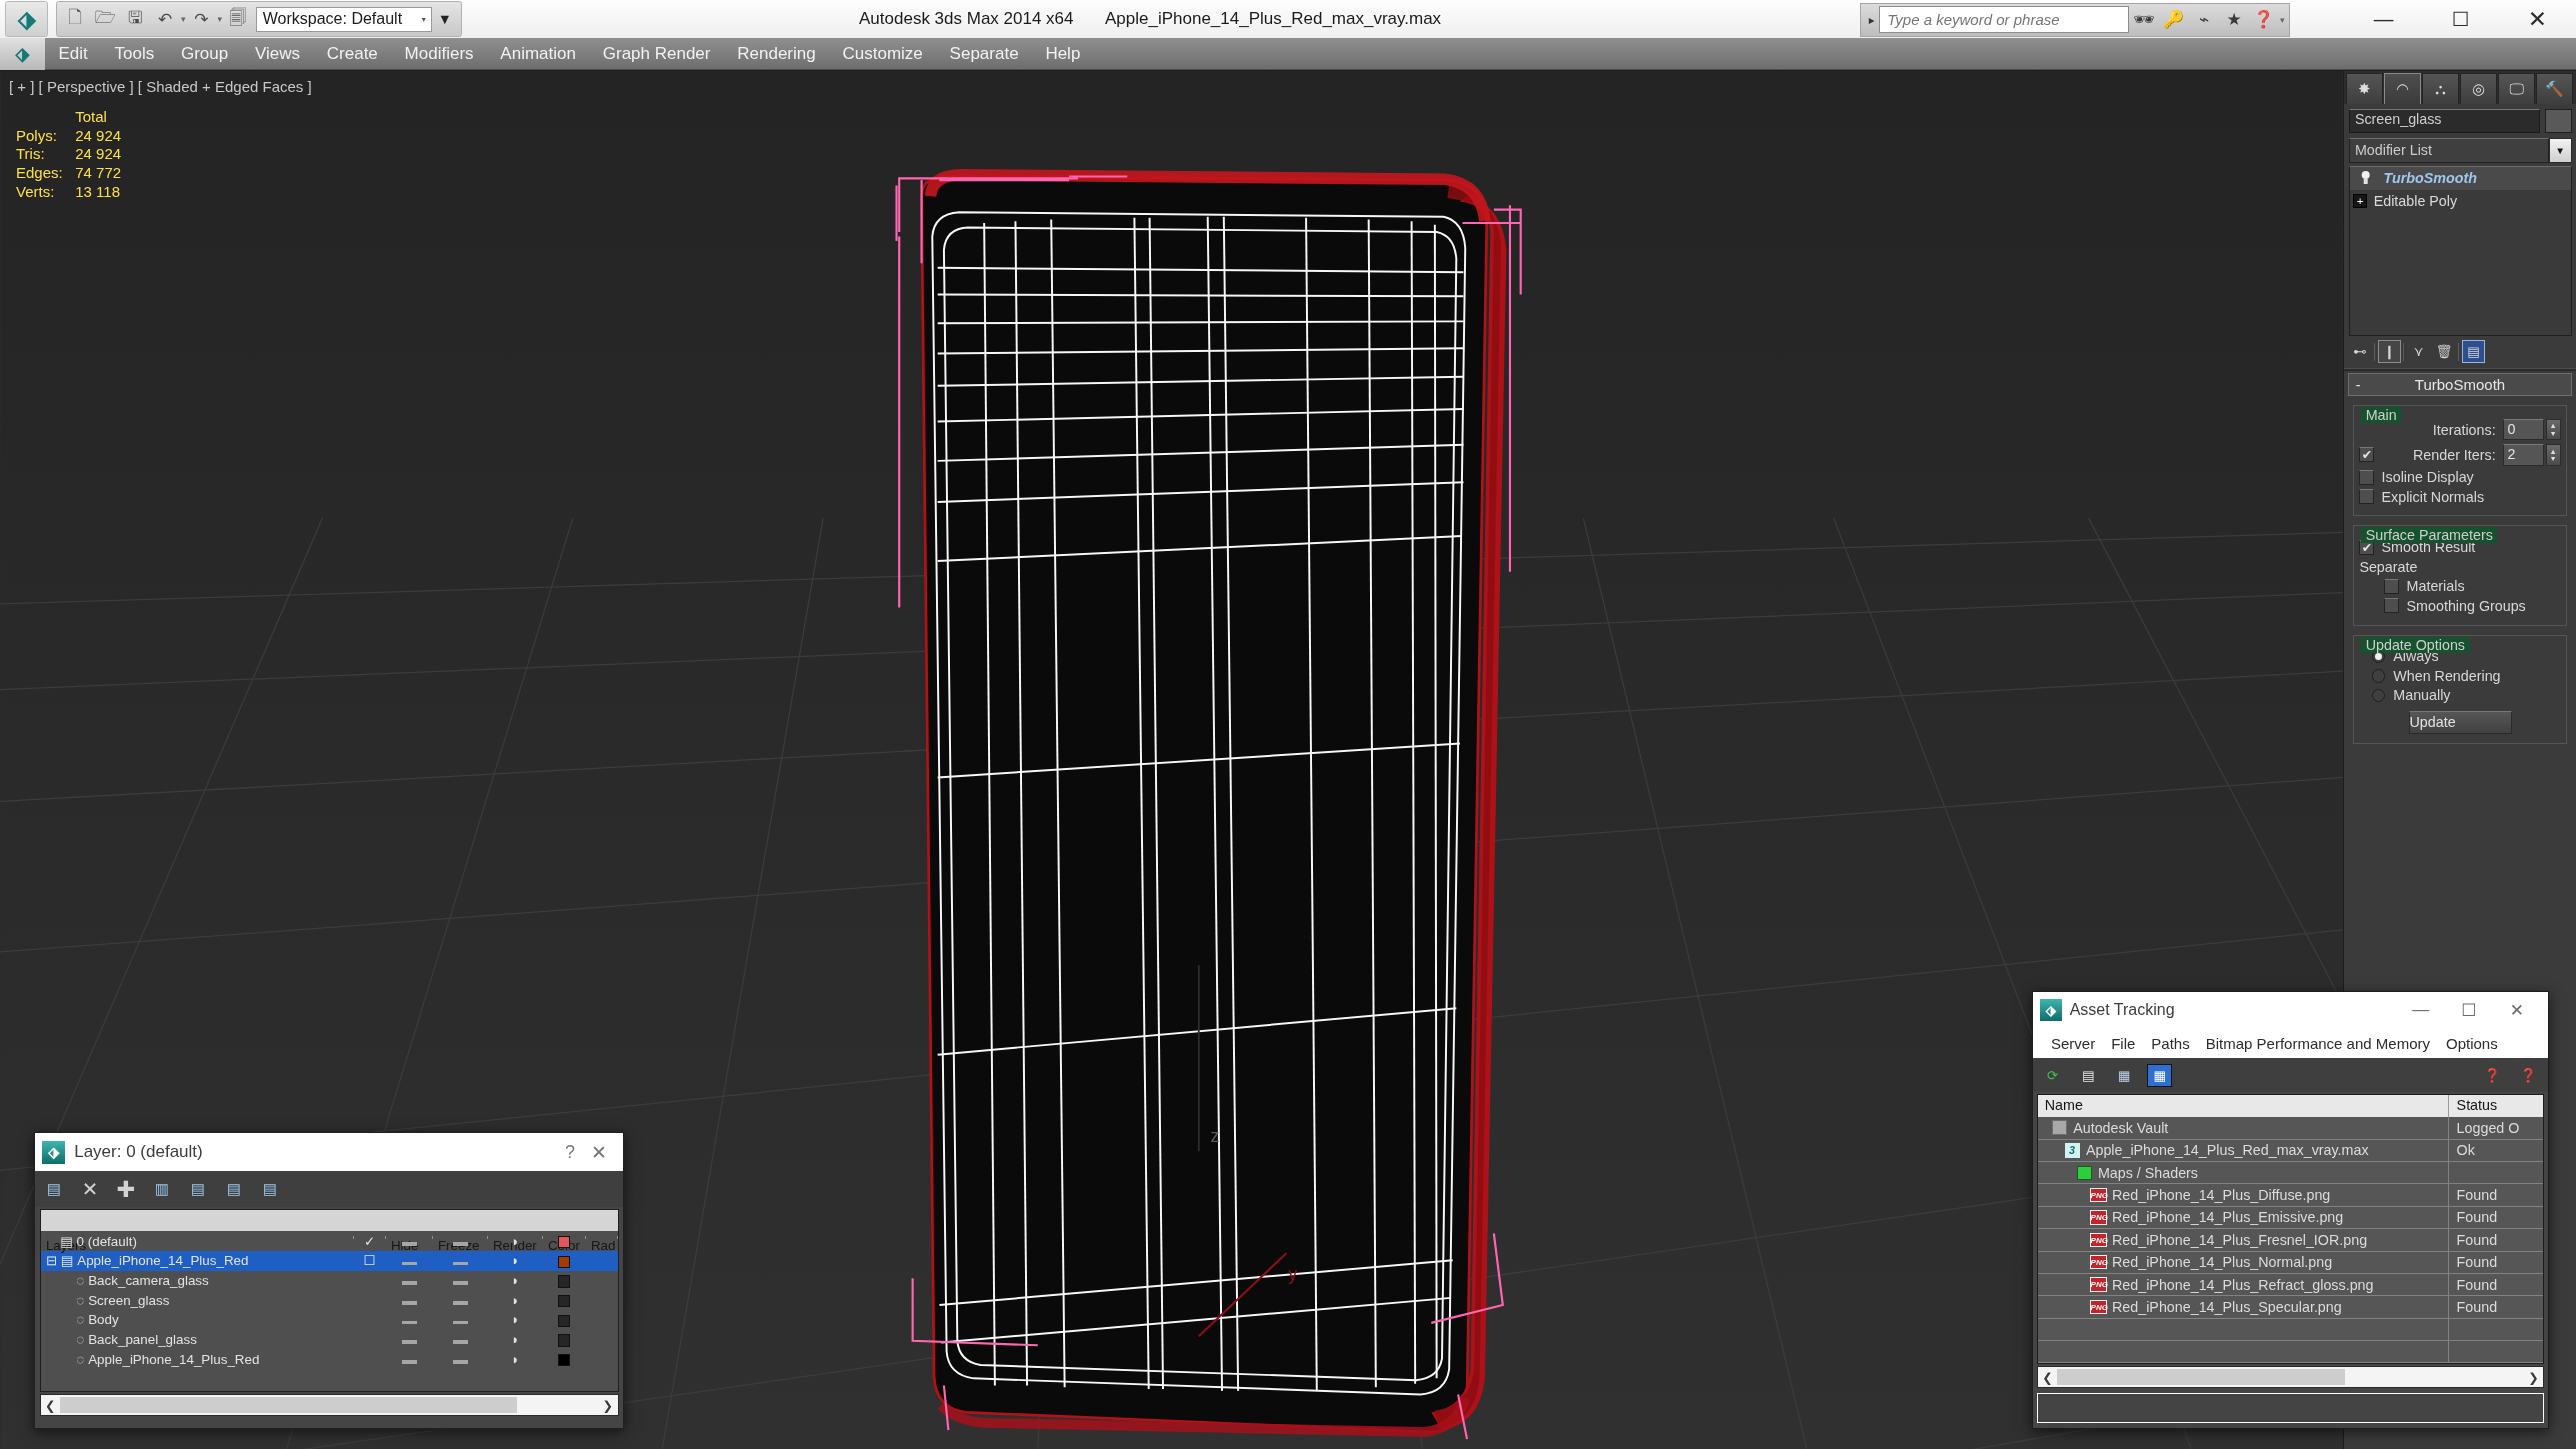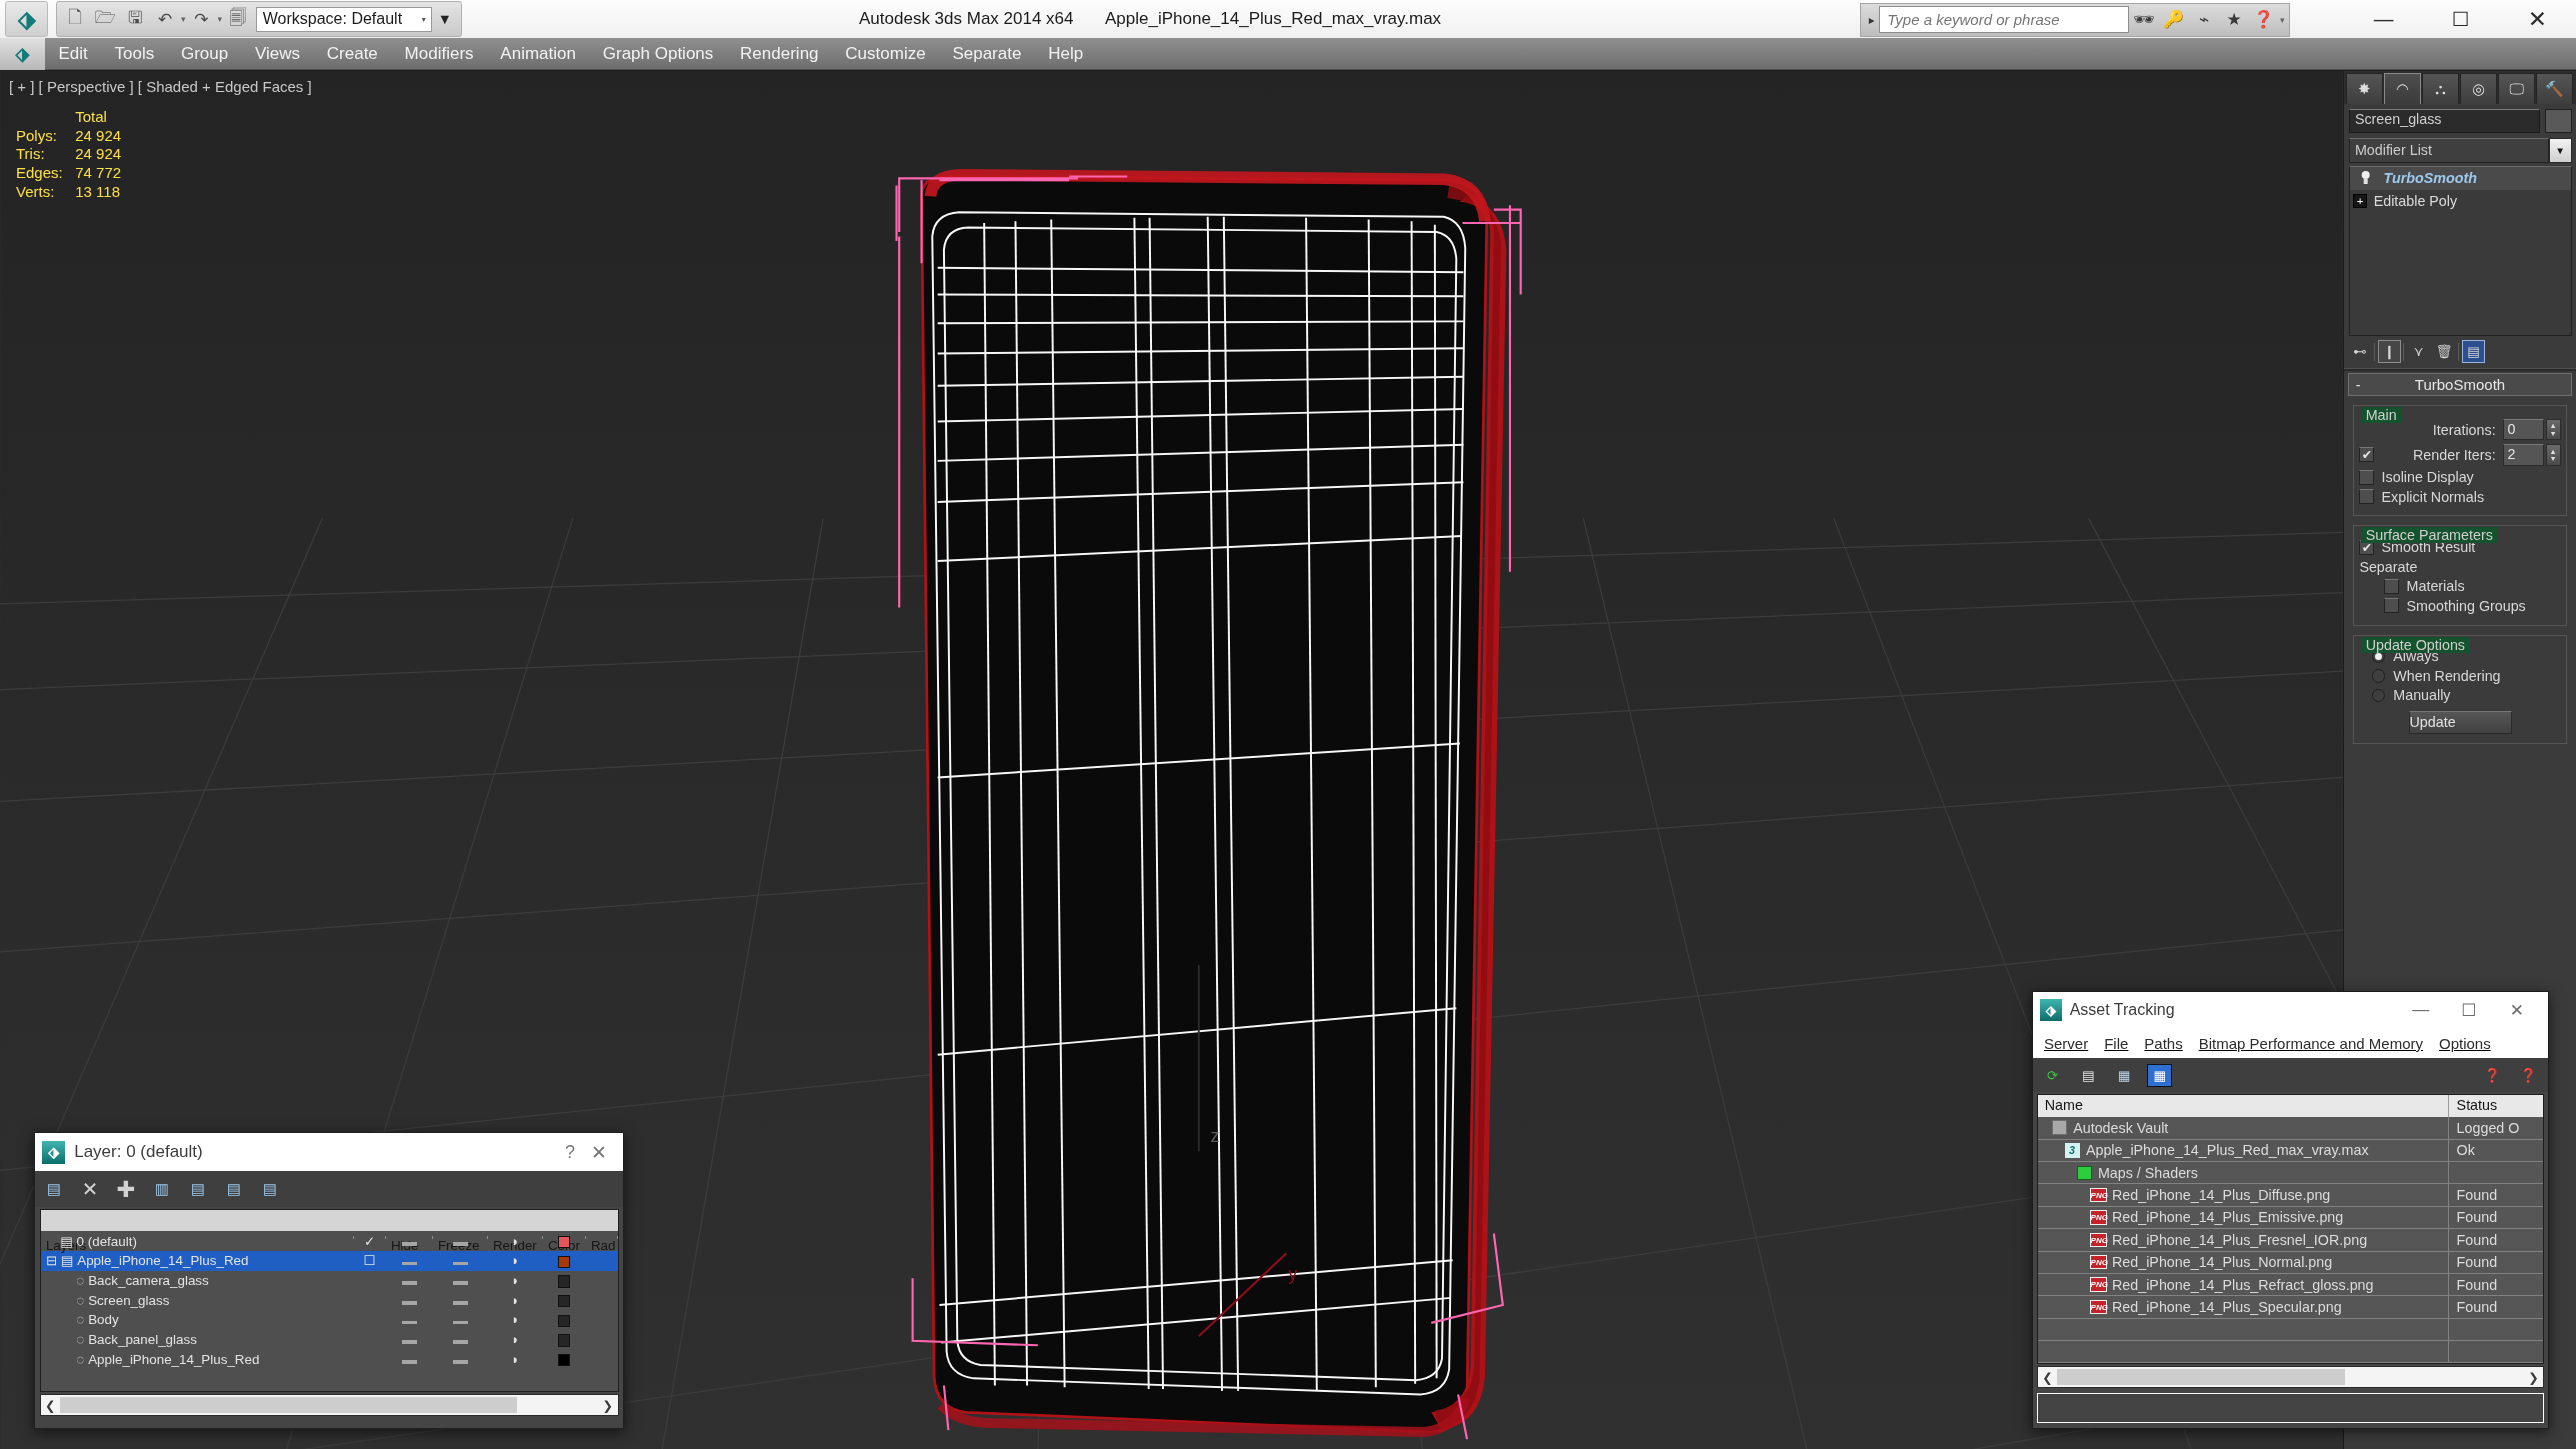--- a/index.html
+++ b/index.html
@@ -147,21 +147,21 @@
   .ld-hscroll .thumb{height:16px;background:#cdcdcd;}
 
   
   .atdlg{position:absolute;left:2032px;top:991px;width:517px;height:438px;
     background:#454545;border:0.9px solid #1c1c1c;box-shadow:0 2.7px 12.5px rgba(0,0,0,.6);}
   .at-title{height:36px;background:#fff;display:flex;align-items:center;padding:0 7.2px;}
   .at-ico{width:21.5px;height:21.5px;background:linear-gradient(#3fb5b0,#0d6e6b);color:#fff;
     font-size:13.4px;font-weight:bold;display:flex;align-items:center;justify-content:center;margin-right:8px;}
   .at-t{font-size:16px;color:#3c3c3c;}
   .at-wb{width:48px;height:36px;display:flex;align-items:center;justify-content:center;font-size:17px;color:#6c6c6c;}
-  .at-menu{height:30px;background:#fff;display:flex;align-items:center;padding-left:3px;text-decoration:underline;}
+  .at-menu{height:30px;background:#fff;display:flex;align-items:center;padding-left:10px;}
   .at-menu span{padding:0 8px;font-size:15px;color:#2c2c2c;}
   .at-tools{height:34px;background:#3f3f3f;display:flex;align-items:center;padding:0 7.2px;gap:10.7px;}
   .attool{width:25px;height:23px;display:flex;align-items:center;justify-content:center;font-size:13.4px;}
   .attool.active{background:#2e6fd0;border:0.9px solid #111;}
   .at-list{margin:1.8px 3.6px;border:0.9px solid #1c1c1c;}
   .at-head{display:flex;height:22.4px;background:#e8e8e8;font-size:14.3px;color:#141414;}
   .at-head .c1{flex:1;padding:1.8px 7.2px;border-right:0.9px solid #9a9a9a;}
   .at-head .c2{width:94px;padding:1.8px 7.2px;}
   .at-row{display:flex;height:22.4px;align-items:center;font-size:14.3px;color:#dcdcdc;
     background:#565656;border-bottom:0.9px solid #828282;}
@@ -229,21 +229,21 @@
   <div class="menu-logo">
     <span class="g">⬗</span>
   </div>
   <div class="menuitem">Edit</div>
   <div class="menuitem">Tools</div>
   <div class="menuitem">Group</div>
   <div class="menuitem">Views</div>
   <div class="menuitem">Create</div>
   <div class="menuitem">Modifiers</div>
   <div class="menuitem">Animation</div>
-  <div class="menuitem">Graph Options</div>
+  <div class="menuitem">Graph Render</div>
   <div class="menuitem">Rendering</div>
   <div class="menuitem">Customize</div>
   <div class="menuitem">Separate</div>
   <div class="menuitem">Help</div>
 </div>
 
 <div class="viewport">
   <svg class="vp-grid" width="2343" height="1378" viewBox="0 0 2619 1541">
     <defs>
       <linearGradient id="bgg" x1="0" y1="0" x2="0" y2="1">

